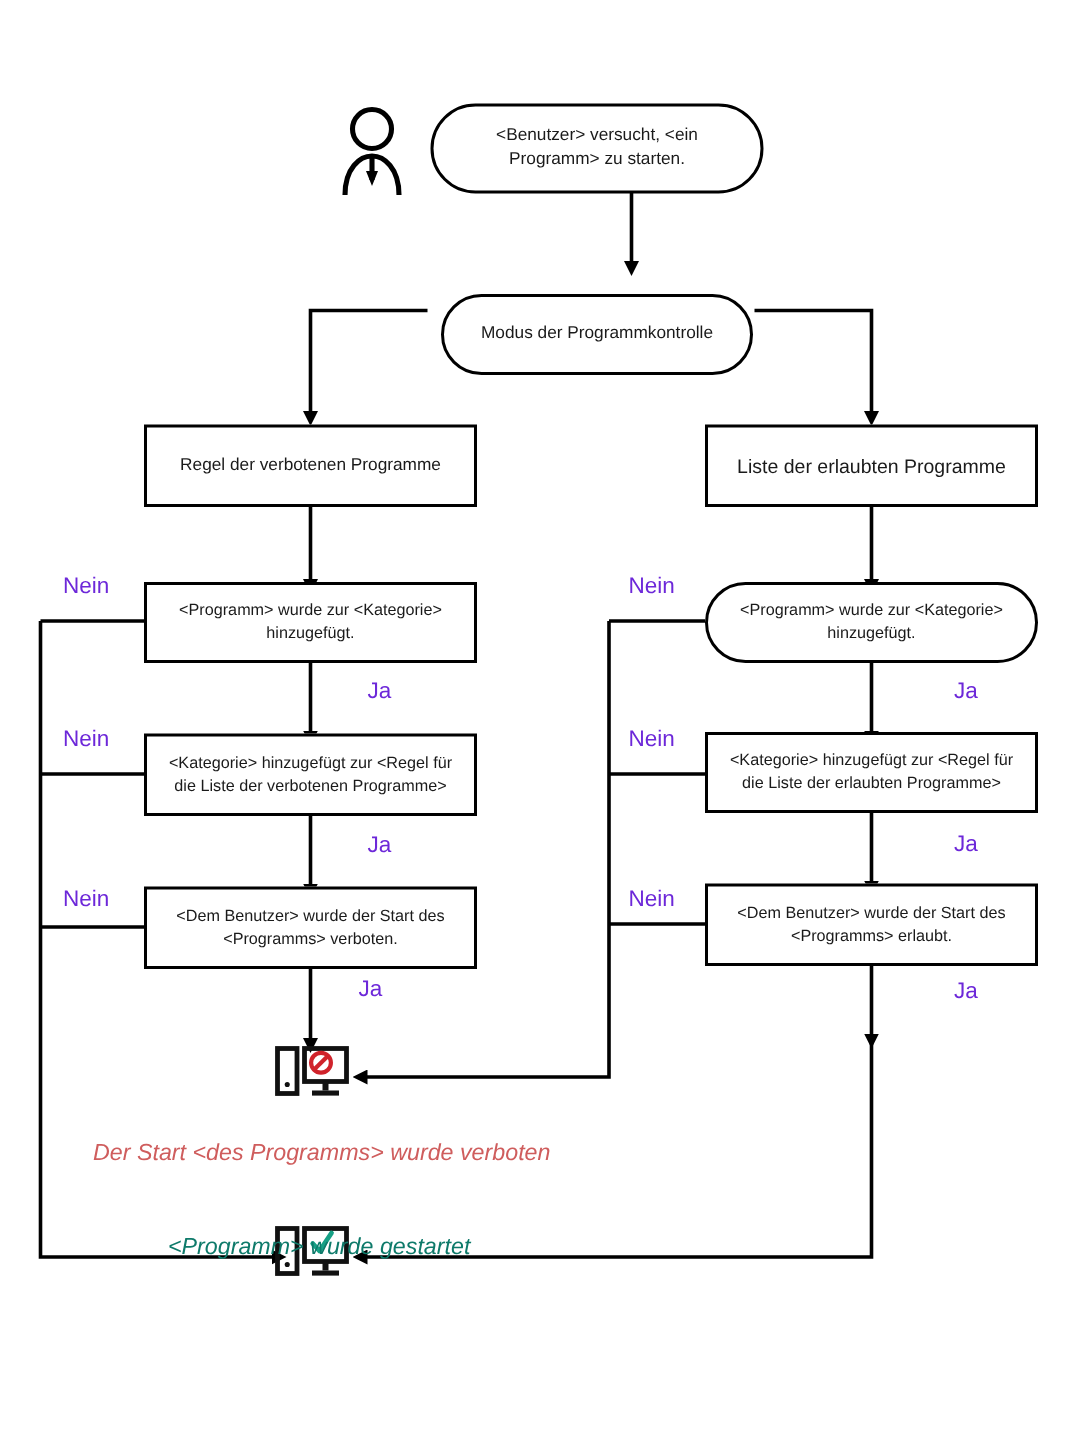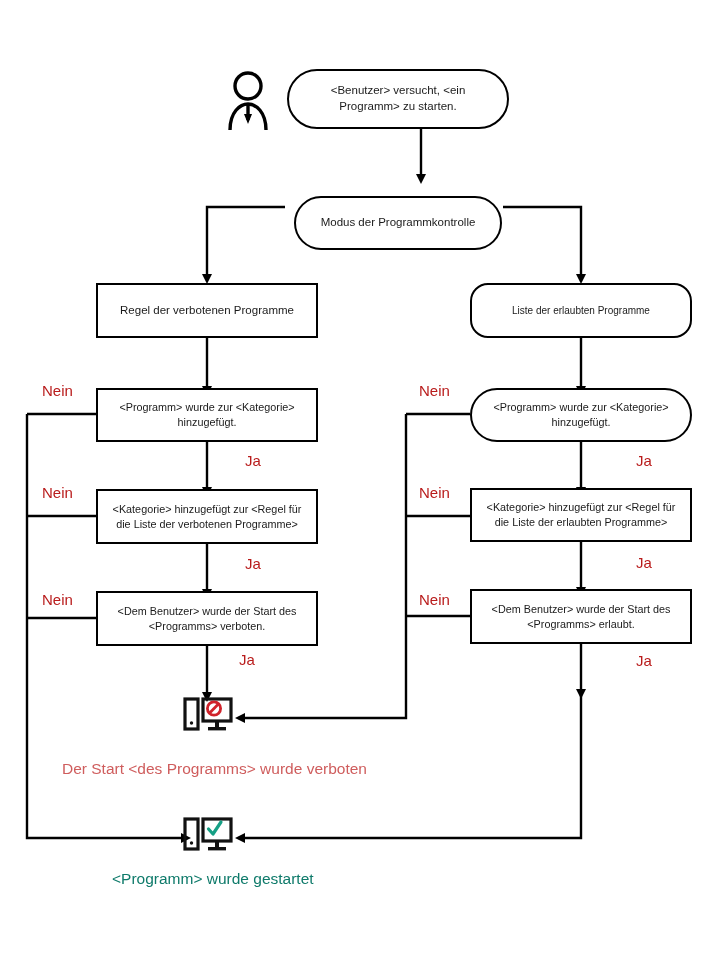--- a/index.html
+++ b/index.html
@@ -37,27 +37,28 @@
     border-radius: 999px;
   }
   .node .txt {
     display: block;
     width: 100%;
     white-space: pre-line;
   }
   .lbl {
     position: absolute;
     font-size: 15px;
-    color: #b91c1c;
+    color: #6d28d9;
     white-space: nowrap;
   }
   .result-text {
     position: absolute;
     font-size: 15.5px;
     white-space: nowrap;
+    font-style: italic;
   }
   .icon-box {
     position: absolute;
   }
 </style>
 </head>
 <body>
 
 <svg id="canvas" viewBox="0 0 720 960">
   <defs>
@@ -114,21 +115,21 @@
 </div>
 
 <div class="node stadium" style="left:294px; top:180px; width:208px; height:54px; font-size:11.5px;margin-top:16px;">
   <span class="txt">Modus der Programmkontrolle</span>
 </div>
 
 <div class="node" style="left:96px; top:283px; width:222px; height:55px; font-size:11.5px;">
   <span class="txt">Regel der verbotenen Programme</span>
 </div>
 
-<div class="node" style="left:470px; top:283px; width:222px; height:55px; font-size:10px;border-radius:18px;">
+<div class="node" style="left:470px; top:283px; width:222px; height:55px; font-size:13px;">
   <span class="txt">Liste der erlaubten Programme</span>
 </div>
 
 <div class="node" style="left:96px; top:388px; width:222px; height:54px; font-size:10.8px;">
   <span class="txt">&lt;Programm&gt;  wurde zur &lt;Kategorie&gt;
 hinzugefügt.</span>
 </div>
 
 <div class="node stadium" style="left:470px; top:388px; width:222px; height:54px; font-size:10.8px;">
   <span class="txt">&lt;Programm&gt;  wurde zur &lt;Kategorie&gt;
@@ -192,13 +193,13 @@
   <svg width="50" height="42" viewBox="0 0 50 42">
     <rect x="2" y="3" width="13" height="30" fill="none" stroke="#111" stroke-width="3.2"></rect>
     <circle cx="8.5" cy="27" r="1.7" fill="#111"></circle>
     <rect x="20" y="3" width="28" height="22" fill="none" stroke="#111" stroke-width="3.2"></rect>
     <rect x="32" y="25" width="4" height="6" fill="#111"></rect>
     <rect x="25" y="31" width="18" height="3.4" fill="#111"></rect>
     <path d="M25.5,13 L30,18 L38,6" fill="none" stroke="#16a085" stroke-width="3.2" stroke-linecap="round" stroke-linejoin="round"></path>
   </svg>
 </div>
 
-<div class="result-text" style="left:112px; top:870px; color:#0e7a6a;">&lt;Programm&gt; wurde gestartet</div>
+<div class="result-text" style="left:112px; top:823px; color:#0e7a6a;">&lt;Programm&gt; wurde gestartet</div>
 
 </body></html>

